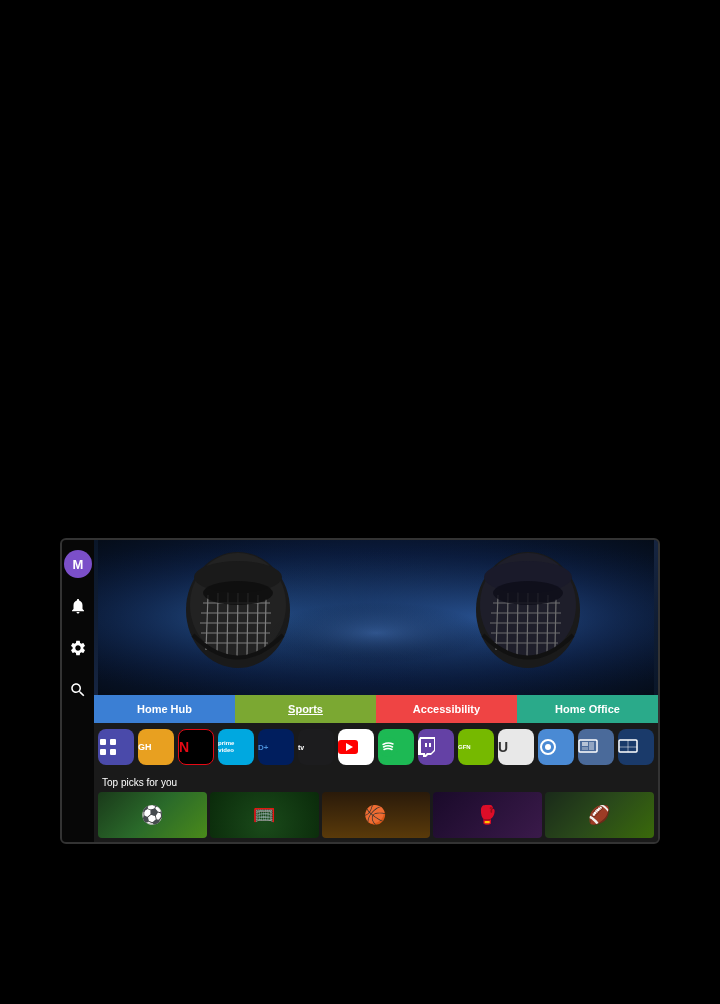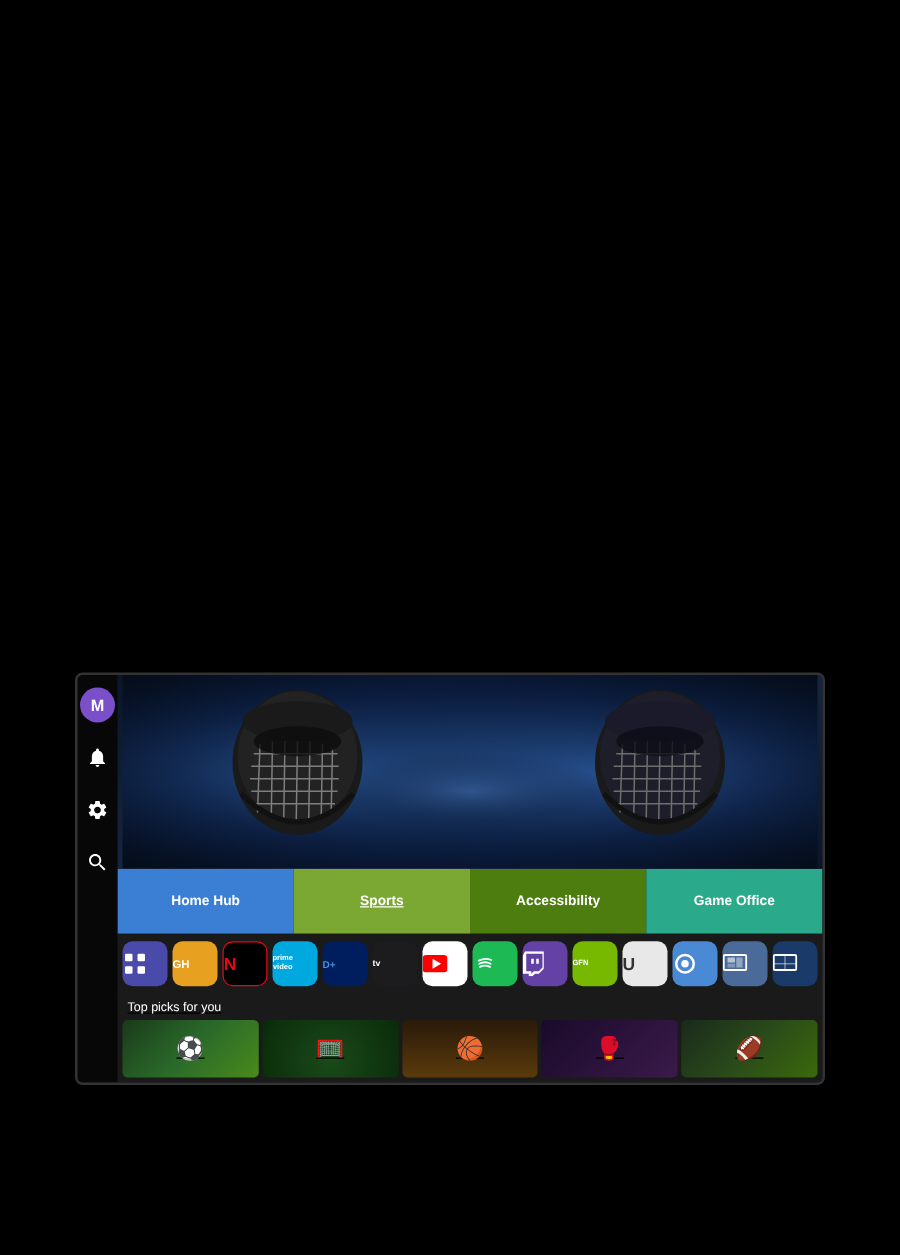--- a/index.html
+++ b/index.html
@@ -79,33 +79,33 @@
 
     
     .category-bar {
       display: flex;
       flex-direction: row;
       background: #111;
     }
 
     .cat-btn {
       flex: 1;
-      padding: 20px 4px;
+      padding: 8px 4px;
       text-align: center;
       font-size: 11px;
       font-weight: 600;
       cursor: pointer;
       border: none;
       color: white;
     }
 
     .cat-btn.home-hub { background: #3b7fd4; }
     .cat-btn.sports { background: #7ba832; text-decoration: underline; }
     .cat-btn.game { background: #8b5fd4; }
-    .cat-btn.accessibility { background: #4d7c0f; }
+    .cat-btn.accessibility { background: #ef4444; }
     .cat-btn.home-office { background: #2aaa8a; }
 
     
     .apps-row {
       display: flex;
       flex-direction: row;
       background: #1a1a1a;
       padding: 6px 4px;
       gap: 4px;
       overflow: hidden;
@@ -138,21 +138,20 @@
     .app-geforce { background: #76b900; }
     .app-u { background: #e8e8e8; }
     .app-circle { background: #4a8ad4; }
     .app-screen1 { background: #4a6a9a; }
     .app-screen2 { background: #1a3a6a; }
 
     
     .top-picks-section {
       background: #1a1a1a;
       padding: 4px;
-      text-decoration: underline;
     }
 
     .top-picks-label {
       color: white;
       font-size: 10px;
       padding: 2px 4px 4px 4px;
     }
 
     .picks-row {
       display: flex;
@@ -302,21 +301,21 @@
             <stop offset="100%" stop-color="#000" stop-opacity="0"></stop>
           </radialGradient>
           <rect width="556" height="155" fill="url(#centerGlow)"></rect>
         </svg>
       </div>
 
       <div class="category-bar">
         <button class="cat-btn home-hub">Home Hub</button>
         <button class="cat-btn sports">Sports</button>
         <button class="cat-btn accessibility">Accessibility</button>
-        <button class="cat-btn home-office">Game Office</button>
+        <button class="cat-btn home-office">Home Office</button>
       </div>
 
       <div class="apps-row">
 
         <div class="app-icon app-apps">
           <svg width="20" height="20" viewBox="0 0 20 20" fill="white">
             <rect x="2" y="2" width="6" height="6" rx="1"></rect>
             <rect x="12" y="2" width="6" height="6" rx="1"></rect>
             <rect x="2" y="12" width="6" height="6" rx="1"></rect>
             <rect x="12" y="12" width="6" height="6" rx="1"></rect>

